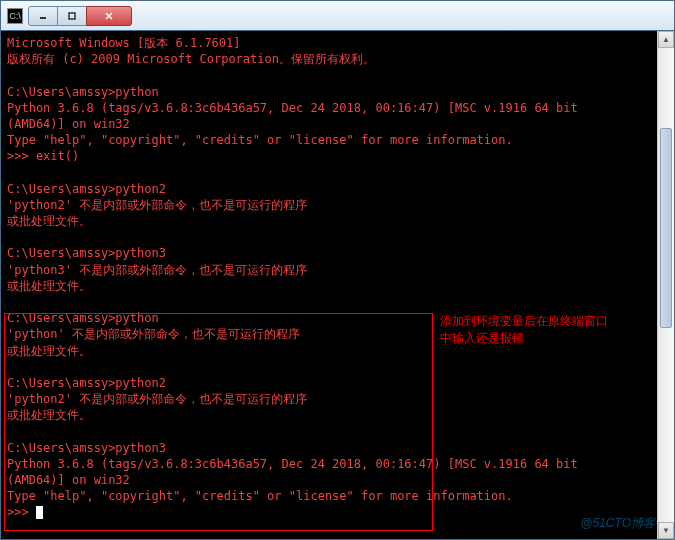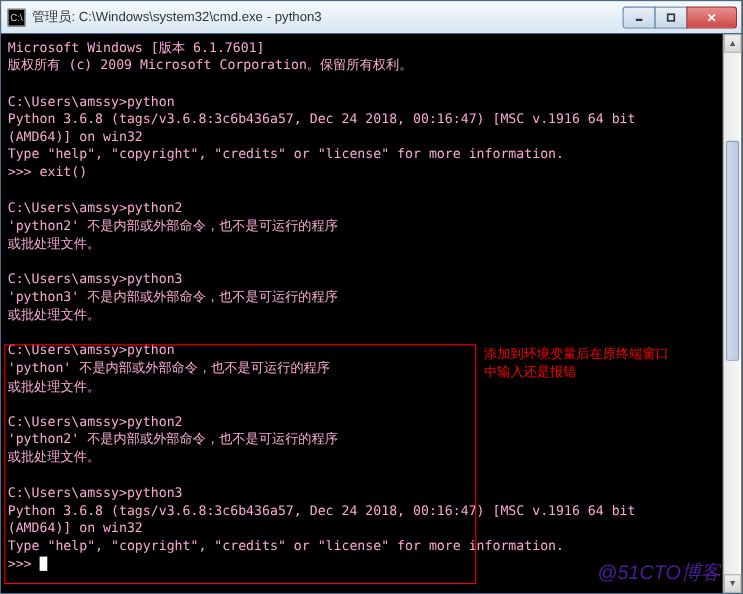--- a/index.html
+++ b/index.html
@@ -69,21 +69,21 @@
       background: linear-gradient(to bottom, #e89090, #d04545);
       color: #fff;
       border-color: #a03030;
       border-top-right-radius: 3px;
       border-bottom-right-radius: 3px;
     }
     .win-btn.min { border-top-left-radius: 3px; border-bottom-left-radius: 3px; }
     .console {
       flex: 1;
       background: #000;
-      color: #f9a8d4;
+      color: #ef4444;
       font-family: "SimSun", "NSimSun", Consolas, monospace;
       font-size: 12px;
       line-height: 1.35;
       padding: 4px 6px;
       position: relative;
       overflow: hidden;
       white-space: pre-wrap;
       word-break: break-all;
     }
     .scrollbar {
@@ -133,40 +133,39 @@
       color: #f00;
       font-size: 12px;
       line-height: 1.4;
       width: 170px;
       font-family: Liberation Mono, monospace;
     }
     .watermark {
       position: absolute;
       right: 20px;
       bottom: 8px;
-      color: #6d28d9;
-      font-size: 18px;
+      color: #0369a1;
+      font-size: 12px;
       font-style: italic;
       opacity: 0.7;
     }
     .cursor-blink {
       display: inline-block;
       width: 7px;
       height: 13px;
       background: #fff;
       vertical-align: text-bottom;
     }
   </style>
 </head>
 <body>
 
 <div class="window">
   <div class="titlebar">
     <div class="titlebar-icon">C:\</div>
-    <div class="titlebar-text">管理员: C:\Windows\system32\cmd.exe - python3</div>
     <div class="win-controls">
       <div class="win-btn min">
         <svg width="10" height="10">
             <line x1="2" y1="7" x2="8" y2="7" stroke="#333" stroke-width="2"></line>
           </svg>
       </div>
       <div class="win-btn">
         <svg width="10" height="10">
             <rect x="2" y="2" width="6" height="6" fill="none" stroke="#333" stroke-width="1.5"></rect>
           </svg>

